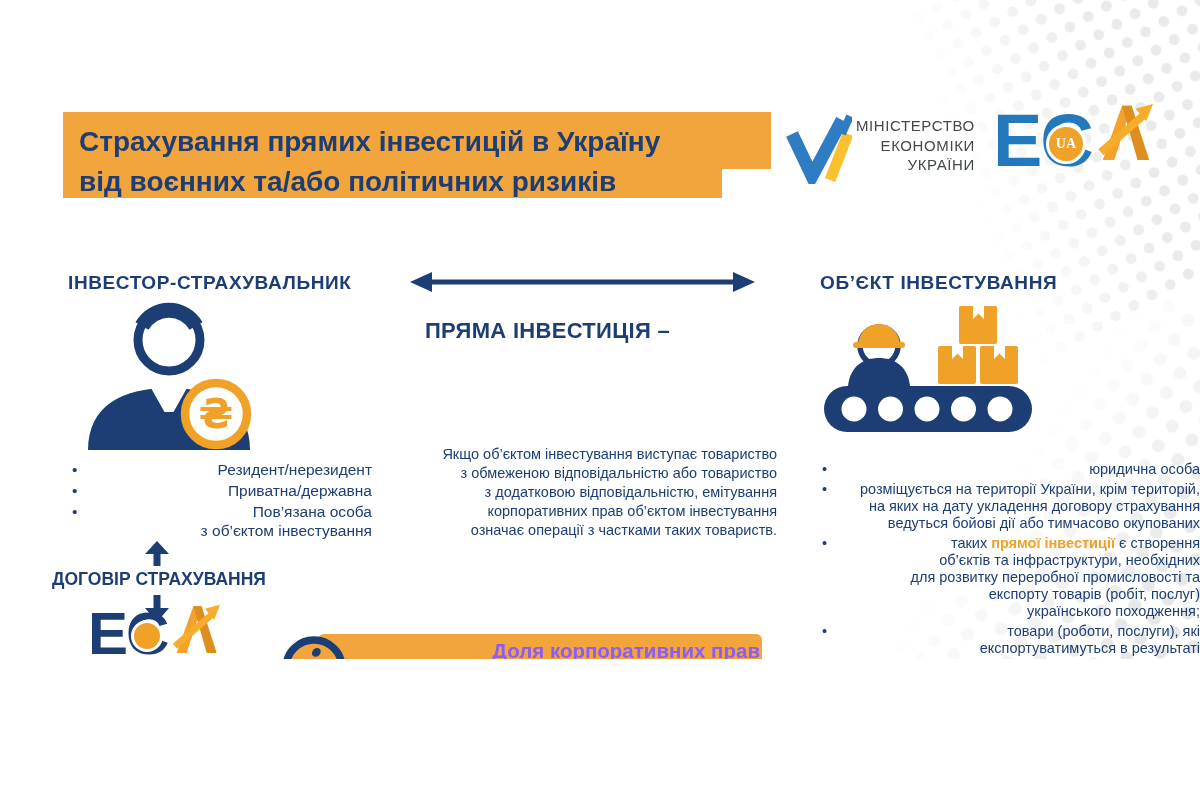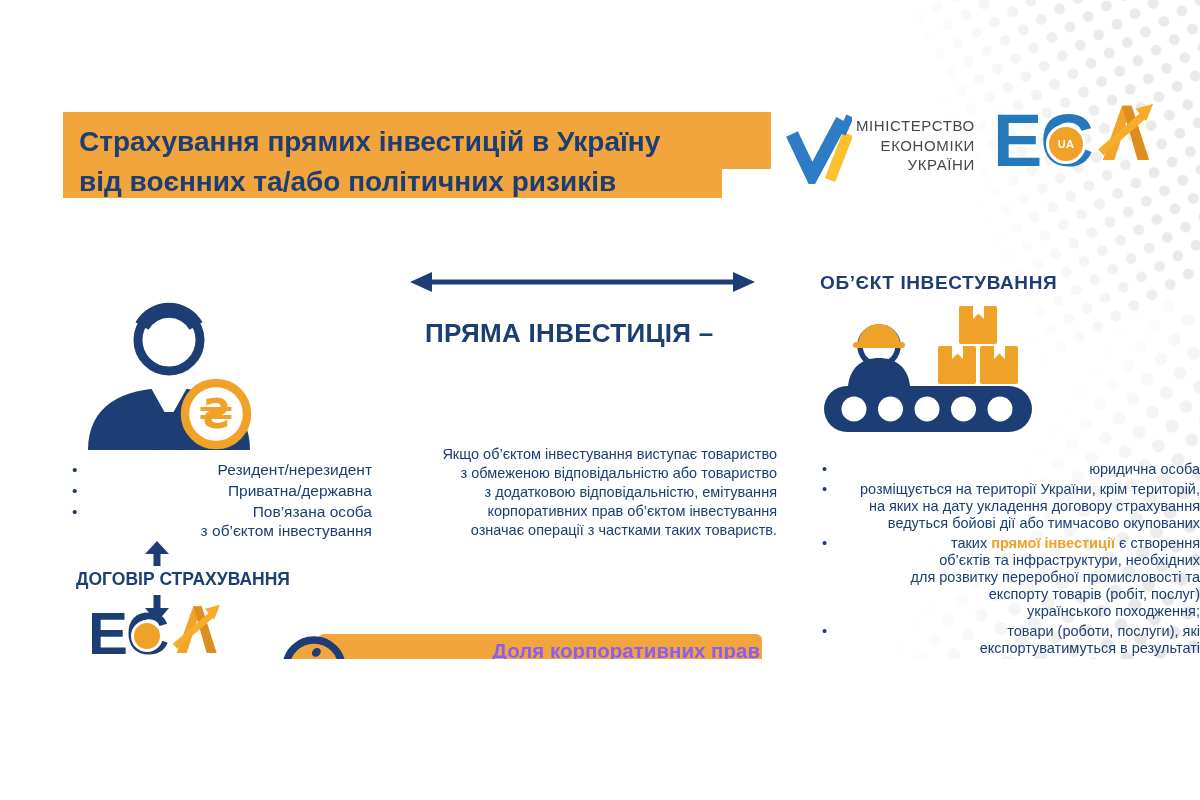--- a/index.html
+++ b/index.html
@@ -39,42 +39,42 @@
   .eca-top{left:993px;top:108px;height:66px;}
   .eca-top .ltr{font-size:74px;line-height:66px;color:#2478BC;}
   .eca-bottom{left:88px;top:604px;height:60px;}
   .eca-bottom .ltr{font-size:60px;line-height:60px;color:#1C3E75;}
   .c-wrap{position:relative;display:inline-block;}
   .eca-circle{position:absolute;left:50%;top:54%;transform:translate(-50%,-50%);
     background:#F0A128;border:3px solid #fff;border-radius:50%;
     display:flex;align-items:center;justify-content:center;}
   .eca-top .eca-circle{width:34px;height:34px;}
   .eca-bottom .eca-circle{width:26px;height:26px;}
-  .eca-ua{color:#fff;font-size:11px;font-weight:bold;letter-spacing:0.3px;}
+  .eca-ua{color:#fff;font-size:14px;font-weight:bold;letter-spacing:0.3px;font-family:Liberation Serif, serif;}
   .eca-a-top{margin:0 0 14px 2px;}
   .eca-a-bottom{margin:0 0 11px 2px;}
 
   
   .sec-h{font-size:19px;font-weight:bold;letter-spacing:0.6px;color:#1C3E75;}
 
   
   ul.blist{list-style:none;margin:0;padding:0;white-space:pre-line;}
   ul.blist li{position:relative;padding-left:15px;}
   ul.blist li::before{content:"\2022";position:absolute;left:0;top:0;color:#1C3E75;}
   .left-list{left:72px;top:460px;width:300px;font-size:15.5px;line-height:19px;}
   .left-list li{margin-bottom:2px;}
   .right-list{left:822px;top:461px;width:378px;font-size:14.5px;line-height:17px;}
   .right-list li{margin-bottom:3px;}
   .hl{color:#F0A128;font-weight:bold;}
 
   
-  .contract-label{left:52px;top:569px;font-size:17.5px;font-weight:bold;color:#1C3E75;margin-left:24px;}
-
-  
-  .def-h{left:425px;top:318px;font-size:26px;font-weight:bold;letter-spacing:0.3px;}
+  .contract-label{left:52px;top:569px;font-size:17.5px;font-weight:bold;color:#1C3E75;}
+
+  
+  .def-h{left:425px;top:318px;font-size:22px;font-weight:bold;letter-spacing:0.3px;}
   .def-p{left:425px;width:352px;font-size:14.5px;line-height:19px;color:#1C3E75;}
   .p1{top:343px;}
   .p2{top:445px;}
 
   
   .badge{left:318px;top:634px;width:444px;height:58px;background:#F2A53C;border-radius:6px;}
   .badge-text{left:380px;top:637px;width:380px;font-size:20.5px;line-height:27px;
               font-weight:bold;color:#8b5cf6;}
 </style>
 </head>
@@ -108,20 +108,21 @@
       </span>
     </span>
     <svg class="eca-a-top" width="60" height="58" viewBox="0 0 60 60">
       <polygon points="28,4 38,4 20,60 8,60" fill="#F5A22B"></polygon>
       <polygon points="28,4 38,4 56,60 44,60" fill="#DE8E1D"></polygon>
       <line x1="6" y1="52" x2="50" y2="14" stroke="#F7AC2C" stroke-width="8"></line>
       <polygon points="60,2 42,7 53,20" fill="#F7AC2C"></polygon>
     </svg>
   </div>
 
+  <div class="abs sec-h" style="left:68px;top:272px;">ІНВЕСТОР-СТРАХУВАЛЬНИК</div>
   <div class="abs sec-h" style="left:820px;top:272px;">ОБ’ЄКТ ІНВЕСТУВАННЯ</div>
 
   <svg class="abs" style="left:410px;top:271px;" width="345" height="22" viewBox="0 0 345 22">
     <line x1="18" y1="11" x2="327" y2="11" stroke="#1C3E75" stroke-width="5"></line>
     <polygon points="0,11 22,1 22,21" fill="#1C3E75"></polygon>
     <polygon points="345,11 323,1 323,21" fill="#1C3E75"></polygon>
   </svg>
 
   <svg class="abs" style="left:72px;top:296px;" width="190" height="160" viewBox="0 0 190 160">
     <circle cx="97" cy="44" r="31" fill="#ffffff" stroke="#1C3E75" stroke-width="9"></circle>

